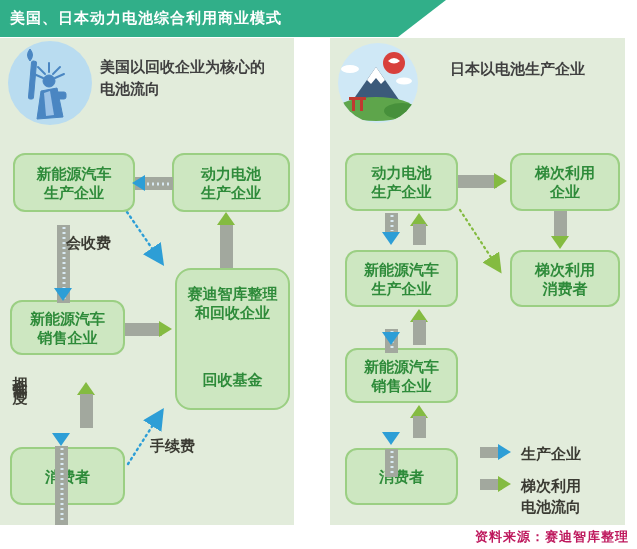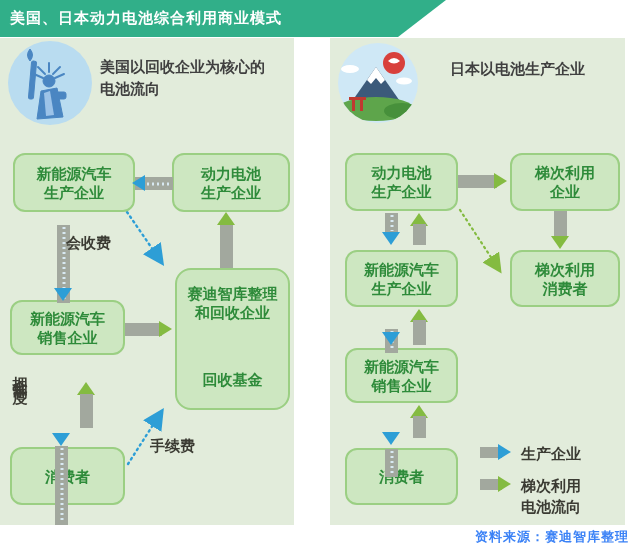--- a/index.html
+++ b/index.html
@@ -58,21 +58,21 @@
   
   .legend-row{position:absolute;display:flex;align-items:flex-start;gap:9px;}
   .legend-chip{position:relative;width:32px;height:11px;margin-top:3px;flex:none;}
   .legend-chip .chipbar{position:absolute;left:0;top:0;width:22px;height:11px;
                         background:var(--c-bar_gray,#a2a89e);}
   .legend-chip .tri{left:18px;top:-3px;}
   .legend-txt{font-family:"Liberation Serif",serif;font-weight:600;font-size:15px;
               color:var(--c-label_dark,#3b3b33);line-height:21px;white-space:pre-line;}
   
   .source{position:absolute;right:8px;top:528px;font-family:"Liberation Serif",serif;
-          font-weight:bold;font-size:13px;color:#3b82f6;letter-spacing:1px;}
+          font-weight:bold;font-size:13px;color:#be185d;letter-spacing:1px;}
 </style>
 </head>
 <body>
 
 <div class="page">
 
   <div class="header">
     <span class="ttl">美国、日本动力电池综合利用商业模式</span>
   </div>
 

